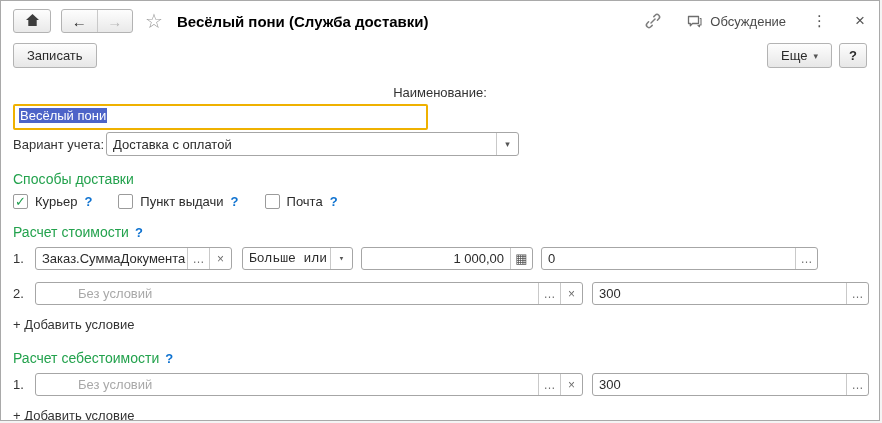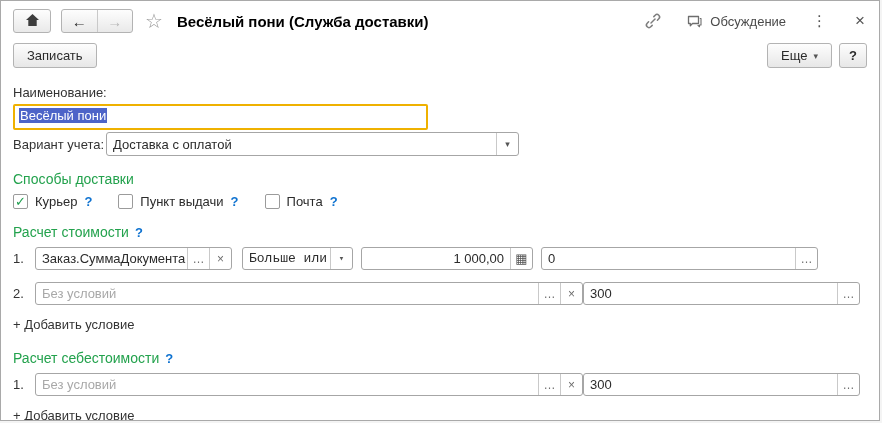--- a/index.html
+++ b/index.html
@@ -26,21 +26,21 @@
   
   .cmdbar { display:flex; align-items:center; padding:2px 12px 9px; }
   .btn { height:25px; padding:0 13px; background:linear-gradient(#fdfdfd,#e7e7e7); border:1px solid #b3b3b3; border-radius:3px; font-size:13px; color:#2b2b2b; display:flex; align-items:center; cursor:pointer; font-family:inherit; }
   .btn-primary { background:linear-gradient(#ffe23c,#fdd200); border-color:#d9b200; font-weight:bold; margin-right:10px; }
   .btn-more { margin-left:auto; gap:6px; }
   .btn-more .arr { font-size:9px; color:#555; }
   .btn-help { width:27px; justify-content:center; margin-left:7px; font-weight:bold; }
 
   
   .form { padding:2px 12px 0; }
-  .lbl { color:#333; margin:6px 0 4px; }
+  .lbl { color:#333; margin:6px 0 4px;text-align:center; }
   .name-wrap { width:415px; border:2px solid #efb100; border-radius:2px; background:#fff; padding:2px 4px; height:26px; display:flex; align-items:flex-start; cursor:text; }
   .sel-text { background:#4d64c8; color:#fff; padding:0 1px; }
   .variant-row { display:flex; align-items:center; margin-top:2px; }
   .variant-row .v-lbl { width:93px; color:#333; }
   .select { width:413px; height:24px; border:1px solid #a6a6a6; border-radius:3px; display:flex; align-items:center; background:#fff; cursor:pointer; }
   .select .txt { flex:1; padding:0 6px; white-space:nowrap; overflow:hidden; }
   .sec-hdr { color:#23a24d; font-size:14px; margin:15px 0 7px; }
   .help-q { color:#0e72d0; font-weight:bold; cursor:pointer; }
   .sec-hdr .help-q { margin-left:6px; font-size:13px; }
 
@@ -56,21 +56,21 @@
   .fld .txt { flex:1; padding:0 6px; white-space:nowrap; overflow:hidden; }
   .fld .txt.num { text-align:right; }
   .fld .txt.ph { color:#a8a8a8; }
   .seg { width:22px; align-self:stretch; border-left:1px solid #c9c9c9; display:flex; align-items:center; justify-content:center; color:#6e6e6e; font-size:12px; cursor:pointer; }
   .seg.arrow { font-size:9px; color:#555; }
   .seg.calc { font-size:13px; color:#555; }
   .w-cond1 { width:197px; margin-right:10px; }
   .w-cmp   { width:111px; margin-right:8px;font-family:Liberation Mono, monospace; }
   .w-amt   { width:172px; margin-right:8px; }
   .w-val   { width:277px; }
-  .w-cond2 { width:548px; margin-right:0; }
+  .w-cond2 { width:548px; margin-right:9px;padding-left:36px; }
   .add-link { color:#333; margin:0 0 4px; cursor:pointer; display:inline-block; }
   .sec-hdr.mt { margin-top:14px; }
 </style>
 </head>
 <body>
 
 <div class="window">
 
   <div class="titlebar">
     <div class="tb-btn home-btn">

